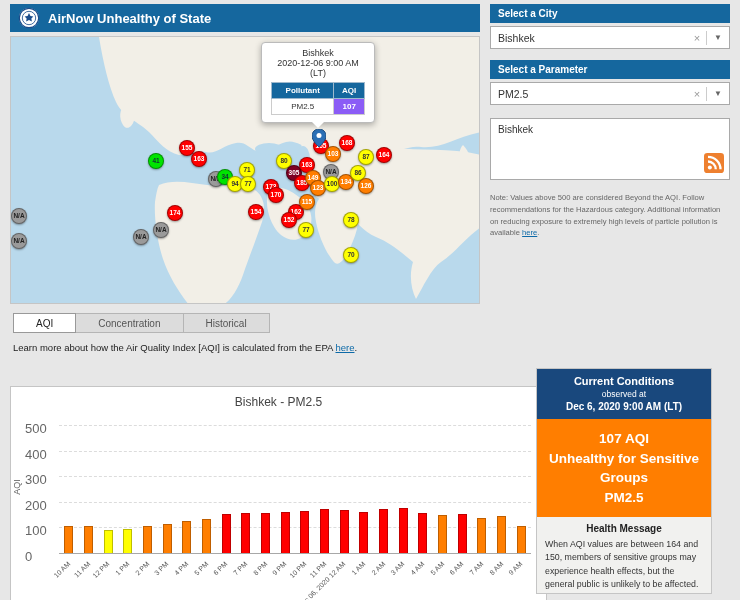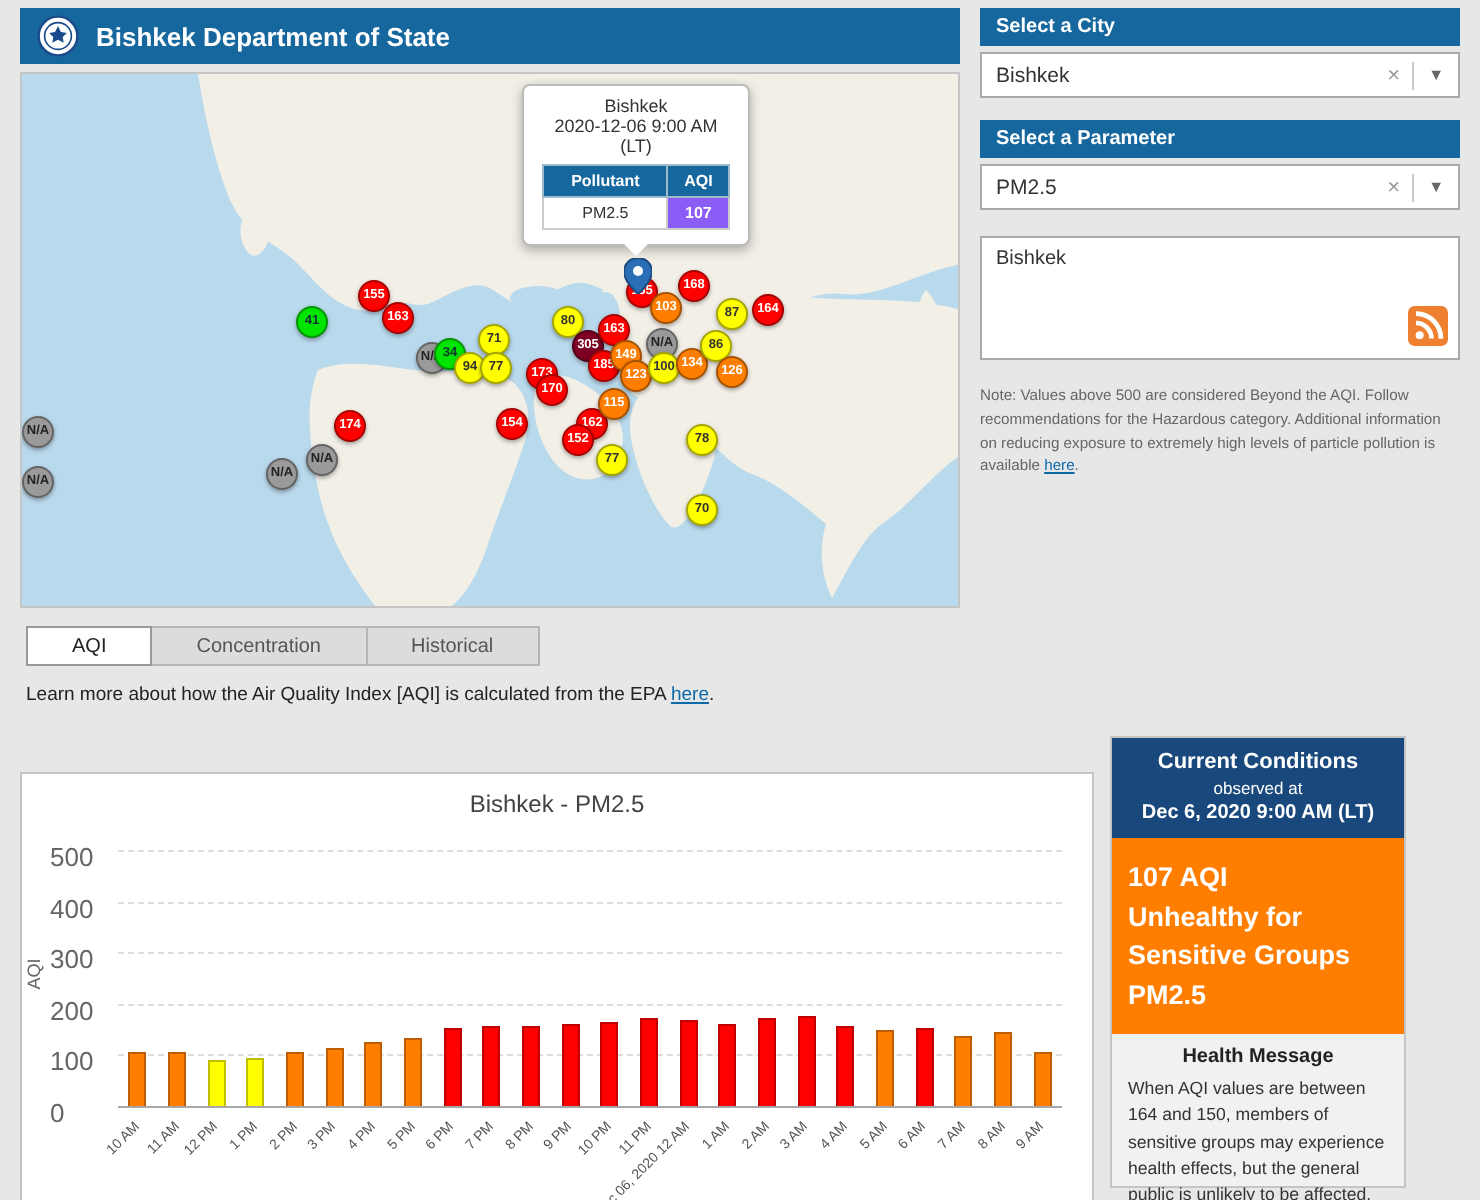--- a/index.html
+++ b/index.html
@@ -53,45 +53,45 @@
   .chart-title{position:absolute;left:0;right:0;top:8px;text-align:center;font-size:12px;color:#444;}
   .y-axis-title{position:absolute;left:-2px;top:95px;transform:rotate(-90deg);font-size:9px;color:#666;}
   .plot{position:absolute;left:48px;top:38px;width:472px;height:128px;}
   .gridline{position:absolute;left:0;right:0;height:0;border-top:1px dashed #dcdcdc;}
   .baseline{position:absolute;left:0;right:0;top:128px;height:0;border-top:1px solid #a8a8a8;}
   .ytick{position:absolute;left:-34px;width:28px;text-align:left;font-size:13px;color:#666;}
   .bar{position:absolute;width:9px;border:1px solid rgba(0,0,0,.25);border-bottom:none;cursor:pointer;}
   .xlabel{position:absolute;width:84px;text-align:right;font-size:7px;color:#555;transform:rotate(-45deg);transform-origin:100% 50%;white-space:nowrap;}
 
   
-  .cc-panel{position:absolute;left:555px;top:368px;width:148px;height:226px;background:#f1f1ef;border:1px solid #c5c5c5;display:flex;flex-direction:column;}
+  .cc-panel{position:absolute;left:536px;top:368px;width:176px;height:226px;background:#f1f1ef;border:1px solid #c5c5c5;display:flex;flex-direction:column;}
   .cc-head{background:#19487d;color:#fff;text-align:center;padding:6px 4px 7px 4px;}
   .cc-title{font-size:11px;font-weight:bold;}
   .cc-observed{font-size:8.5px;margin-top:2px;}
   .cc-datetime{font-size:10px;font-weight:bold;margin-top:2px;}
-  .cc-aqi{background:#ff7e00;color:#fff;text-align:left;font-weight:bold;font-size:13.5px;line-height:1.45;padding:10px 8px;}
+  .cc-aqi{background:#ff7e00;color:#fff;text-align:center;font-weight:bold;font-size:13.5px;line-height:1.45;padding:10px 8px;}
   .cc-health{padding:6px 8px;}
   .cc-health-title{font-size:10px;font-weight:bold;color:#222;text-align:center;margin-bottom:4px;}
   .cc-health-text{font-size:8.8px;color:#333;line-height:1.5;}
 </style>
 </head>
 <body>
 
 <div id="app">
 
   <div class="app-header">
     <span class="logo">
       <svg viewBox="0 0 24 24" width="22" height="22">
         <circle cx="12" cy="12" r="11" fill="#ffffff"></circle>
         <circle cx="12" cy="12" r="10.6" fill="none" stroke="#1a4c8b" stroke-width="1.4"></circle>
         <circle cx="12" cy="12" r="7.3" fill="none" stroke="#1a4c8b" stroke-width="0.9"></circle>
         <path d="M12 6.6 l1.6 3.2 3.2 .5 -2.2 2.2 .5 3.2 -3.1-1.6 -3.1 1.6 .5-3.2 -2.2-2.2 3.2-.5 z" fill="#1a4c8b"></path>
       </svg>
     </span>
-    <span class="app-title">Bishkek Department of State</span>
+    <span class="app-title">AirNow Unhealthy of State</span>
   </div>
 
   <div class="map">
     <svg class="basemap" width="470" height="268" viewBox="0 0 470 268">
       <rect x="0" y="0" width="470" height="268" fill="#b9d9ec"></rect>
       <g fill="#f2efe7">
 
         <path d="M 88,0 L 470,0 L 470,95 C 445,100 430,112 410,110 C 395,108 385,118 370,115 C 355,112 350,122 338,120 C 325,118 318,108 305,110 C 292,112 285,102 275,105 C 262,108 258,118 248,115 C 238,112 235,104 225,106 C 212,108 205,118 195,115 C 182,112 178,120 168,118 C 155,115 148,105 138,95 C 128,85 112,80 105,65 C 98,50 92,25 88,0 Z"></path>
 
         <path d="M 290,105 C 320,100 350,105 380,110 C 410,115 440,110 470,118 L 470,190 C 455,200 445,215 430,225 C 420,232 412,250 405,262 C 400,252 398,238 402,225 C 390,215 378,205 365,200 C 352,195 345,182 335,178 C 325,174 315,165 305,160 C 298,145 292,125 290,105 Z"></path>

